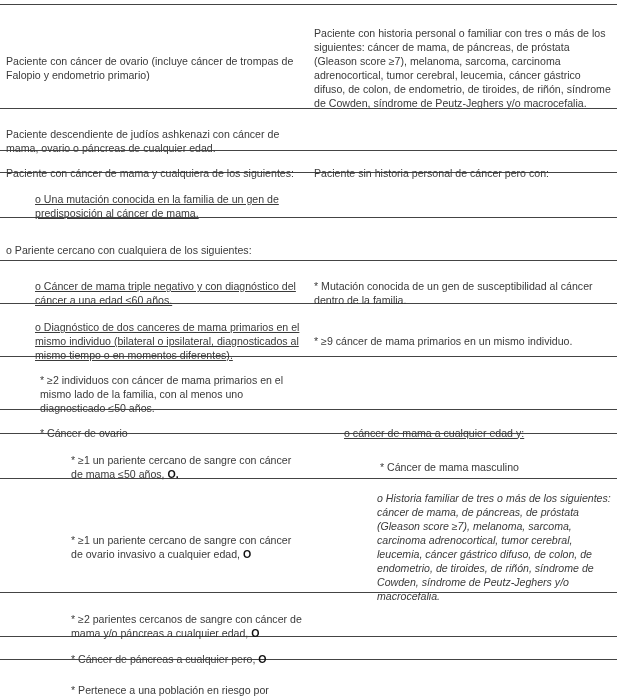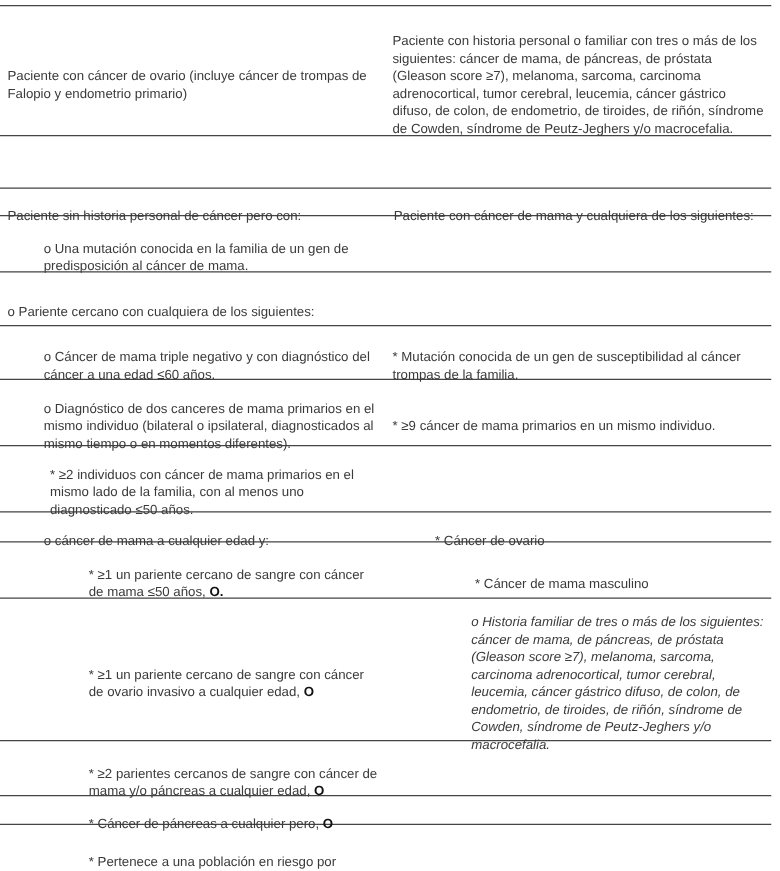--- a/index.html
+++ b/index.html
@@ -4,21 +4,21 @@
 <style>
   html, body { margin:0; padding:0; background:#ffffff; }
   body { width:624px; height:697px; overflow:hidden; font-family:"Liberation Sans", sans-serif; color:#3a3a3a; font-size:10.6px; line-height:14px; }
   .table { position:absolute; left:0; top:4px; width:617px; }
   .row { display:flex; border-top:1.6px solid #444; box-sizing:border-box; }
   .row.last { border-bottom:1.6px solid #444; }
   .cell { box-sizing:border-box; display:flex; align-items:center; padding:0 4px 0 6px; }
   .c1 { width:308px; }
   .c2 { width:309px; }
   .cell span { display:block;margin-top:22px; }
-  .ind1 { padding-left:29px; }
+  .ind1 { padding-left:29px;text-decoration:underline; }
   .ind2 { padding-left:65px; }
   .ind2r { padding-left:34px; }
   .ind3r { padding-left:66px; }
   .ind4r { padding-left:63px;font-style:italic; }
   b.o { font-weight:bold; color:#111; }
 </style>
 </head>
 <body>
 
 <div class="table">
@@ -26,76 +26,79 @@
   <div class="row" style="height:104px">
     <div class="cell c1">
         <span>Paciente con cáncer de ovario (incluye cáncer de trompas de Falopio y endometrio primario)</span>
       </div>
     <div class="cell c2">
         <span>Paciente con historia personal o familiar con tres o más de los siguientes: cáncer de mama, de páncreas, de próstata (Gleason score ≥7), melanoma, sarcoma, carcinoma adrenocortical, tumor cerebral, leucemia, cáncer gástrico difuso, de colon, de endometrio, de tiroides, de riñón, síndrome de Cowden, síndrome de Peutz-Jeghers y/o macrocefalia.</span>
       </div>
   </div>
 
   <div class="row" style="height:42px">
+    <div class="cell c1">
+        <span>Paciente descendiente de judíos ashkenazi con cáncer de mama, ovario o páncreas de cualquier edad.</span>
+      </div>
     <div class="cell c2">
         <span></span>
       </div>
   </div>
 
   <div class="row" style="height:22px">
+    <div class="cell c1">
+        <span>Paciente con cáncer de mama y cualquiera de los siguientes:</span>
+      </div>
     <div class="cell c2">
         <span>Paciente sin historia personal de cáncer pero con:</span>
-      </div>
-    <div class="cell c1">
-        <span>Paciente con cáncer de mama y cualquiera de los siguientes:</span>
       </div>
   </div>
 
   <div class="row" style="height:45px">
     <div class="cell c1">
         <span class="ind1" style="text-indent:-0px;padding-left:29px;margin-left:-0px">o   Una mutación conocida en la familia de un gen de predisposición al cáncer de mama.</span>
       </div>
   </div>
 
   <div class="row" style="height:43px">
     <div class="cell c2">
         <span>o   Pariente cercano con cualquiera de los siguientes:</span>
       </div>
   </div>
 
   <div class="row" style="height:43px">
     <div class="cell c1">
         <span class="ind1">o   Cáncer de mama triple negativo y con diagnóstico del cáncer a una edad ≤60 años.</span>
       </div>
     <div class="cell c2">
-        <span> * Mutación conocida de un gen de susceptibilidad al cáncer trompas de la familia.</span>
+        <span> * Mutación conocida de un gen de susceptibilidad al cáncer dentro de la familia.</span>
       </div>
   </div>
 
   <div class="row" style="height:53px">
     <div class="cell c1">
         <span class="ind1">o   Diagnóstico de dos canceres de mama primarios en el mismo individuo (bilateral o ipsilateral, diagnosticados al mismo tiempo o en momentos diferentes).</span>
       </div>
     <div class="cell c2">
         <span>* ≥9 cáncer de mama primarios en un mismo individuo.</span>
       </div>
   </div>
 
   <div class="row" style="height:53px">
     <div class="cell c2">
         <span class="ind2r"> * ≥2 individuos con cáncer de mama primarios en el mismo lado de la familia, con al menos uno diagnosticado ≤50 años.</span>
       </div>
   </div>
 
   <div class="row" style="height:24px">
+    <div class="cell c2">
+        <span class="ind2r"> * Cáncer de ovario</span>
+      </div>
     <div class="cell c1">
         <span class="ind1">o  cáncer de mama a cualquier edad y:</span>
-      </div>
-    <div class="cell c2">
-        <span class="ind2r"> * Cáncer de ovario</span>
       </div>
   </div>
 
   <div class="row" style="height:45px">
     <div class="cell c1">
         <span class="ind2"><span style="display:inline">* ≥1 un pariente cercano de sangre   con cáncer de mama ≤50 años, </span><b class="o">O.</b></span>
       </div>
     <div class="cell c2">
         <span class="ind3r">* Cáncer de mama masculino</span>
       </div>

